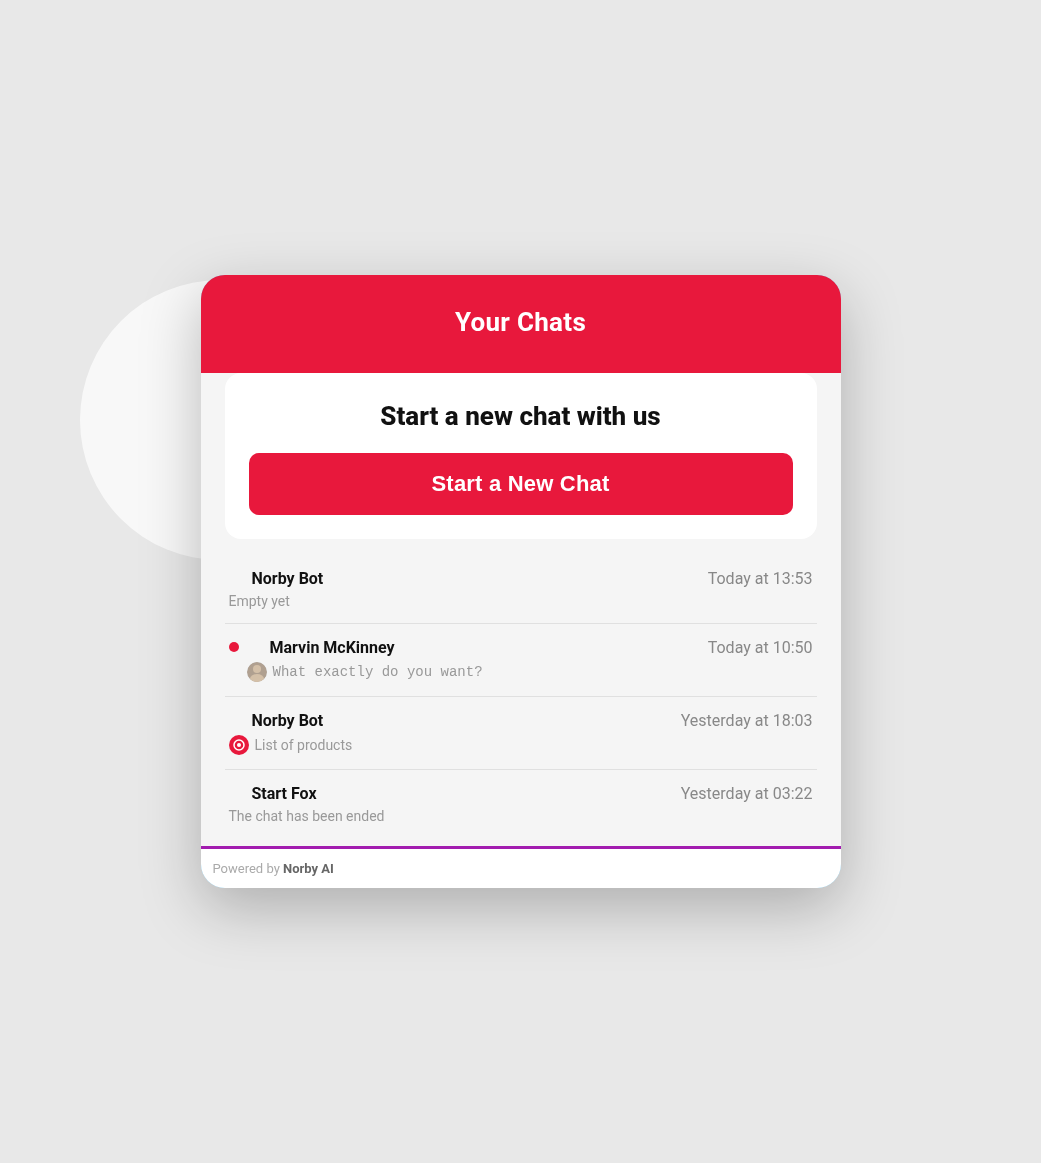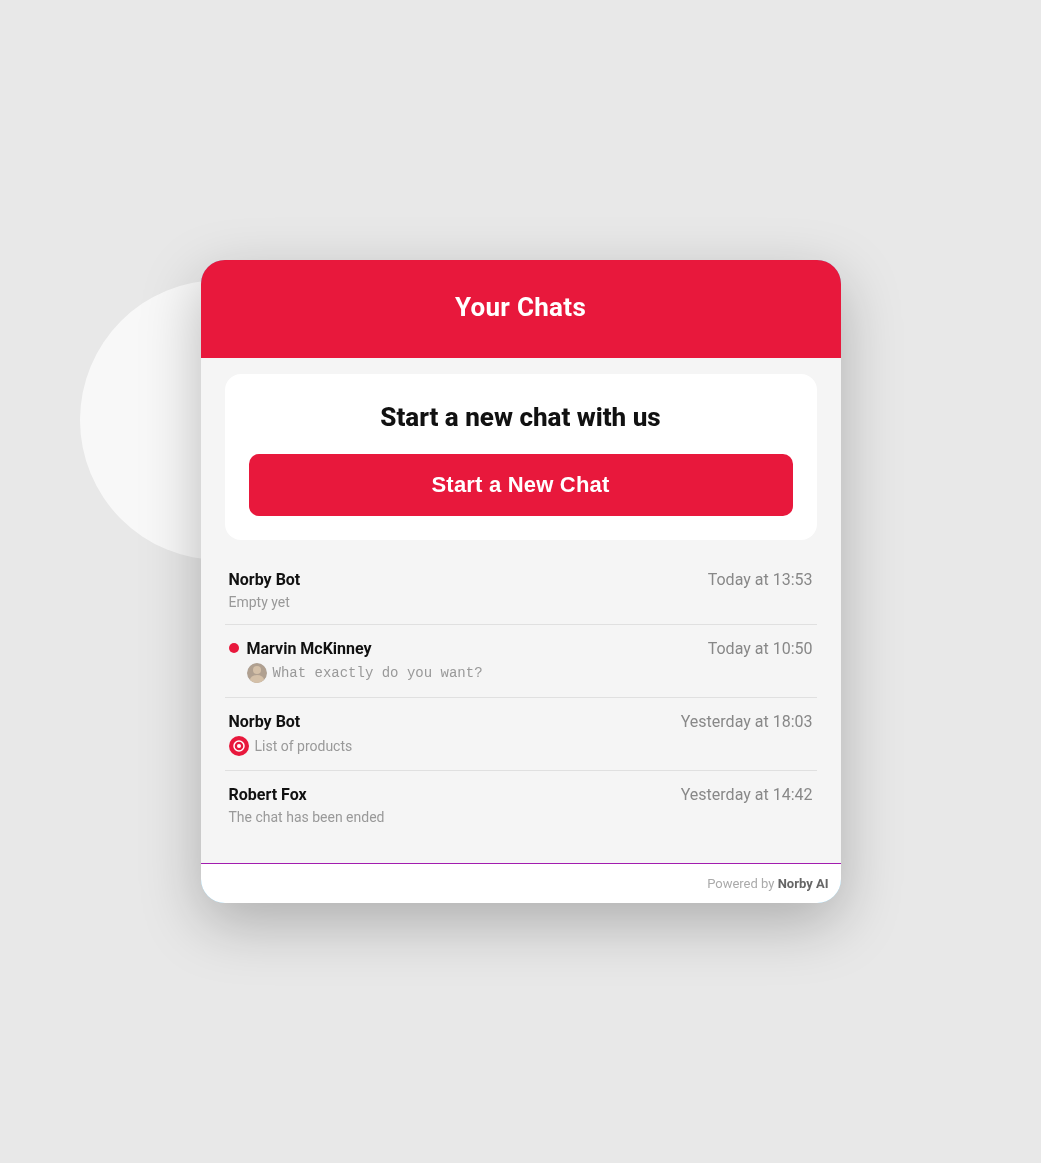--- a/index.html
+++ b/index.html
@@ -50,21 +50,21 @@
 
     .widget-header-title {
       color: white;
       font-size: 26px;
       font-weight: 700;
       letter-spacing: 0.3px;
     }
 
     .widget-body {
       background: #f5f5f5;
-      padding: 16px 24px;
+      padding: 0 24px;
     }
 
     .new-chat-card {
       background: white;
       border-radius: 16px;
       padding: 28px 24px 24px;
       margin-bottom: 8px;
       text-align: center;
     }
 
@@ -124,20 +124,21 @@
       height: 10px;
       background: #E8183C;
       border-radius: 50%;
       flex-shrink: 0;
     }
 
     .chat-item-name {
       font-size: 16px;
       font-weight: 700;
       color: #111;
+      margin-left: 23px;
     }
 
     .chat-item-time {
       font-size: 16px;
       color: #888;
       white-space: nowrap;
     }
 
     .chat-item-preview {
       font-size: 14px;
@@ -179,22 +180,22 @@
     }
 
     .preview-icon svg {
       width: 12px;
       height: 12px;
     }
 
     .widget-footer {
       background: white;
       padding: 12px;
-      text-align: right;
-      border-top: 1px solid #a21caf;
+      text-align: left;
+      border-top: 3px solid #a21caf;
     }
 
     .footer-text {
       font-size: 13px;
       color: #aaa;
     }
 
     .footer-text strong {
       color: #666;
       font-weight: 700;
@@ -266,23 +267,23 @@
               <circle cx="6" cy="6" r="2" fill="white"></circle>
             </svg>
           </span>
           List of products
         </div>
       </div>
 
       <div class="chat-item">
         <div class="chat-item-row">
           <div class="chat-item-name-wrap">
-            <span class="chat-item-name">Robert Fox</span>
-          </div>
-          <span class="chat-item-time">Yesterday at 14:42</span>
+            <span class="chat-item-name">Start Fox</span>
+          </div>
+          <span class="chat-item-time">Yesterday at 03:22</span>
         </div>
         <div class="chat-item-preview">
           The chat has been ended
         </div>
       </div>
 
 
     </div>
   </div>
 

